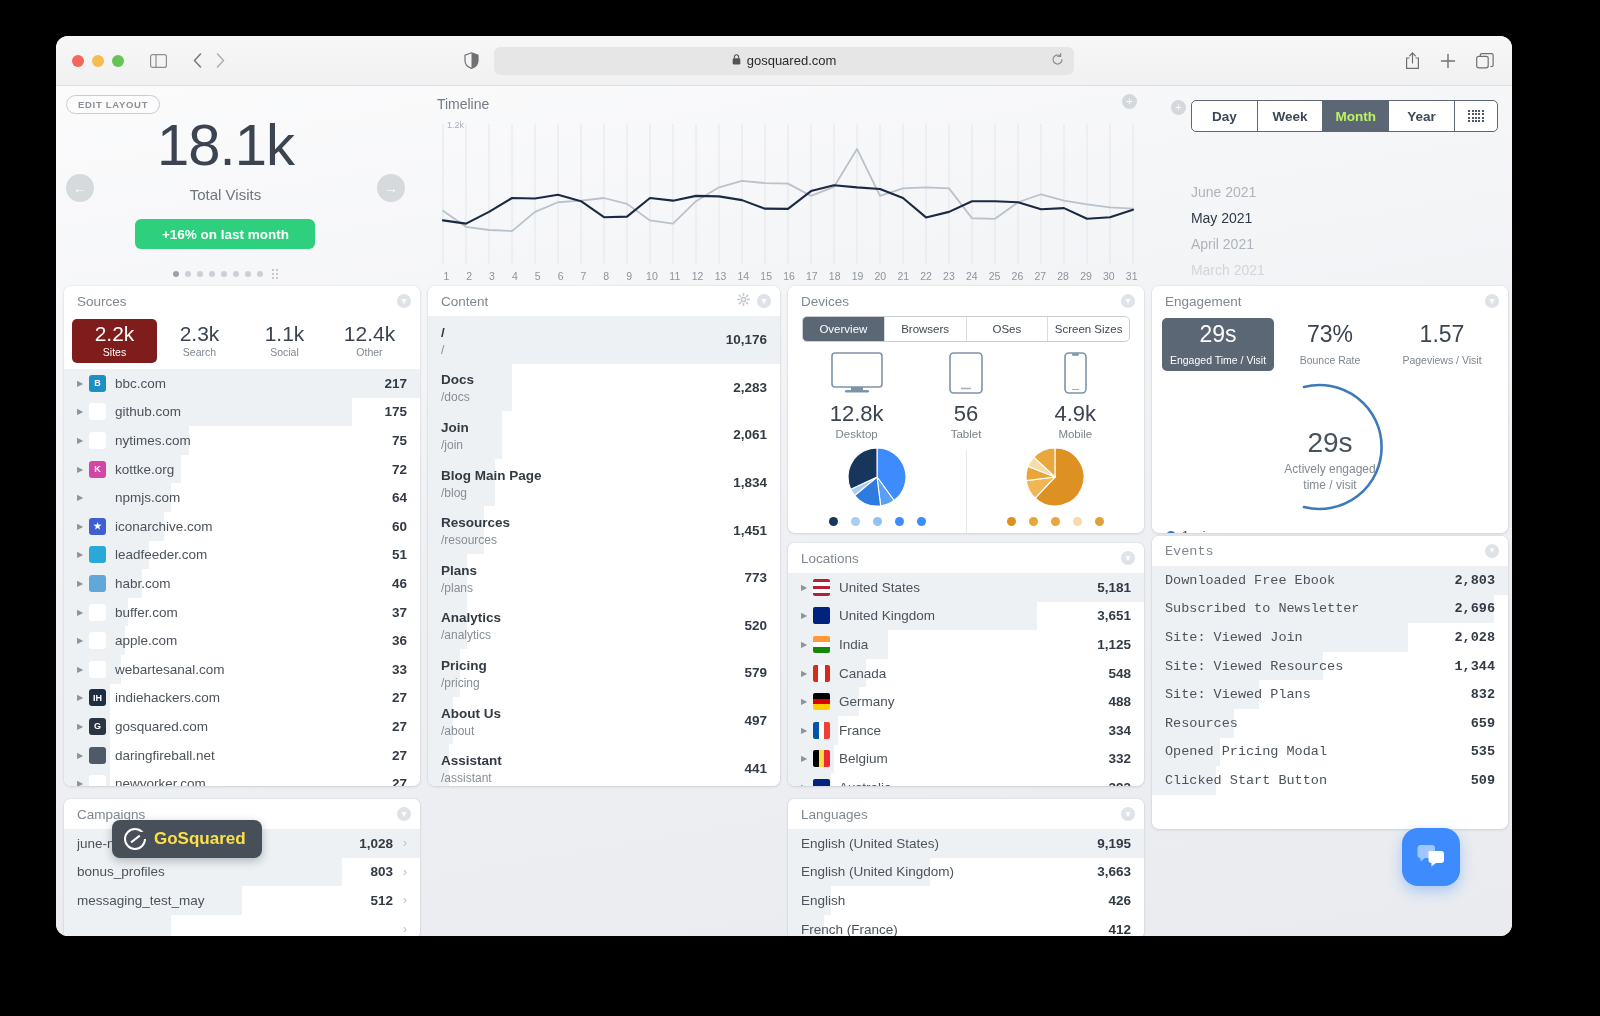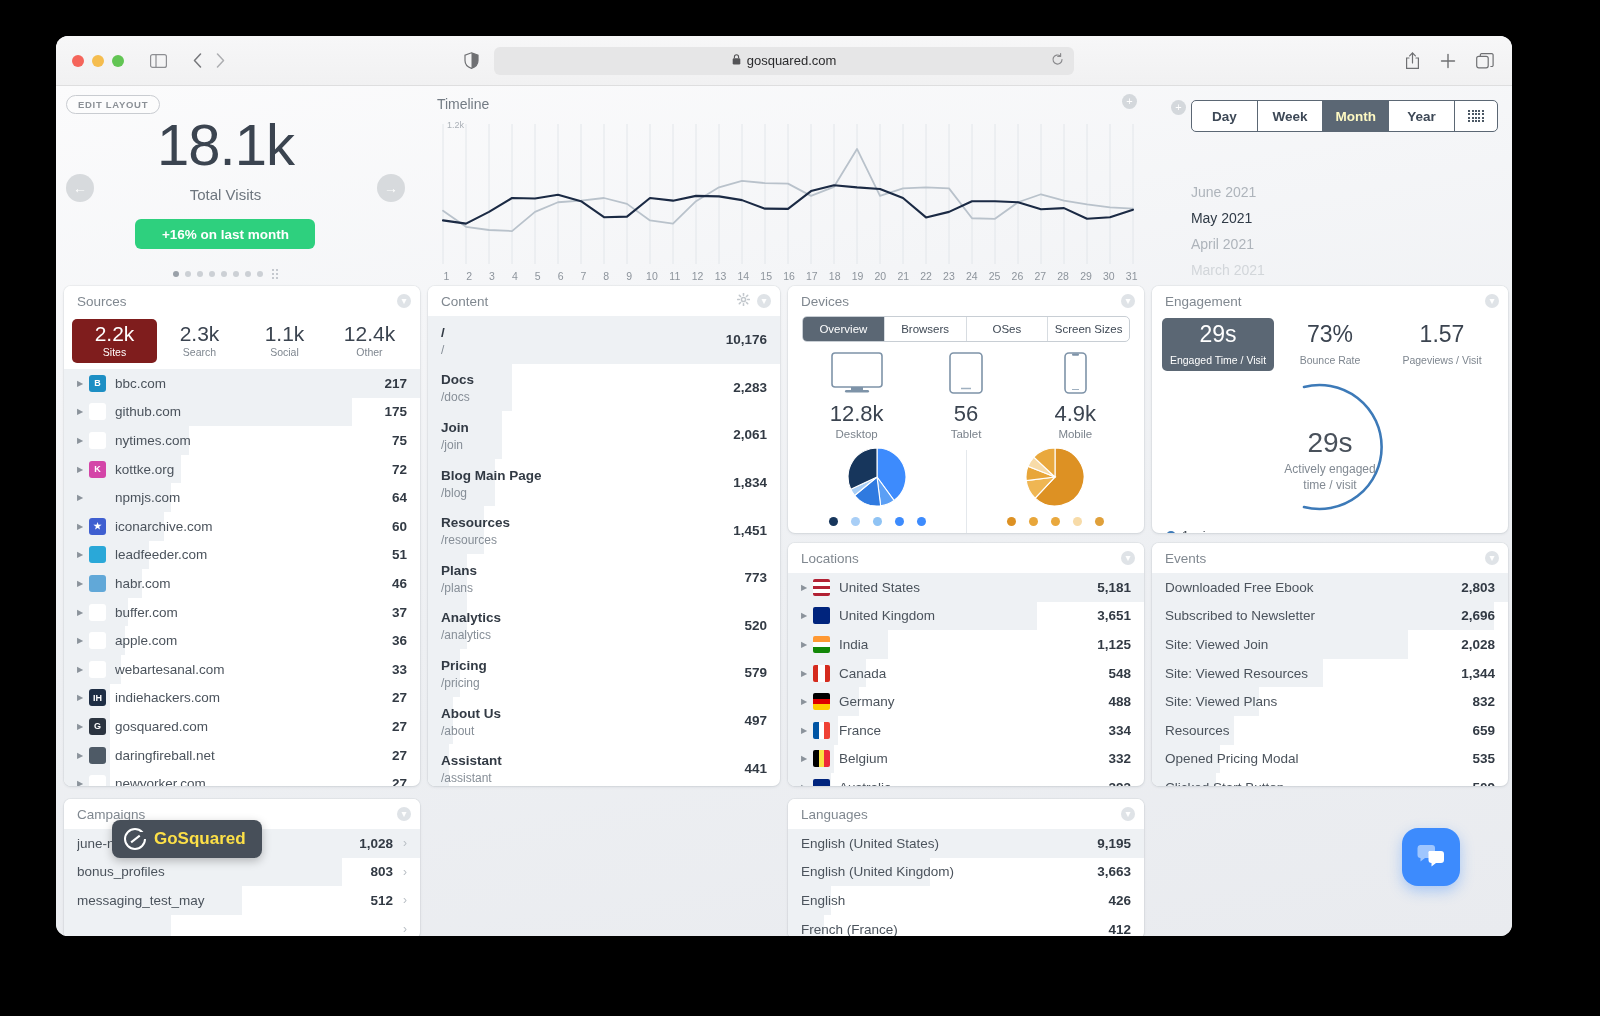--- a/index.html
+++ b/index.html
@@ -96,21 +96,21 @@
   .hero-right { width:356px; position:relative; padding:14px 14px 0 14px; }
   .seg {
     display:flex; height:32px; border:1px solid #5b6774; border-radius:5px; overflow:hidden;
     background:#fff;
   }
   .seg div {
     flex:1; display:flex; align-items:center; justify-content:center;
     font-size:13.5px; font-weight:700; color:#3d4856; border-right:1px solid #5b6774;
   }
   .seg div:last-child { border-right:none; flex:0 0 42px; }
-  .seg div.active { background:#5b6774; color:#fef9c3; }
+  .seg div.active { background:#5b6774; color:#bef264; }
   .cal-glyph { display:grid; grid-template-columns:repeat(5,2px); grid-auto-rows:2px; gap:1.4px; }
   .cal-glyph b { background:#4c5864; display:block; width:2px;height:2px;}
   .monthlist { margin-top:52px; }
   .monthlist div { font-size:14px; margin-bottom:10px; color:#aeb4bb; }
   .monthlist div.sel { color:#2f3a46; }
   .monthlist div.fade { color:#d2d6da; }
 
   
   .grid { position:relative; padding:0 8px; }
   .card {
@@ -883,21 +883,21 @@
               <div class="row">
                 <span class="bar" style="width:12%"></span>
                 <span class="caret">▶</span>
                 <span class="fav" style="background:linear-gradient(#00247d,#00247d);border-radius:2px;"></span>
                 <span class="nm">Australia</span>
                 <span class="vl">293</span>
               </div>
             </div>
       </div>
 
-      <div class="card" style="left:1096px;top:257px;width:356px;height:243px;">
+      <div class="card" style="left:1096px;top:250px;width:356px;height:293px;font-family:Liberation Mono, monospace;">
         <div class="card-hd">
           <span>Events</span>
           <span class="acts">
                 <span class="circ-btn">▾</span>
               </span>
         </div>
         <div id="evt-rows">
               <div class="row">
                 <span class="bar" style="width:100%"></span>
                 <span class="nm">Downloaded Free Ebook</span>

